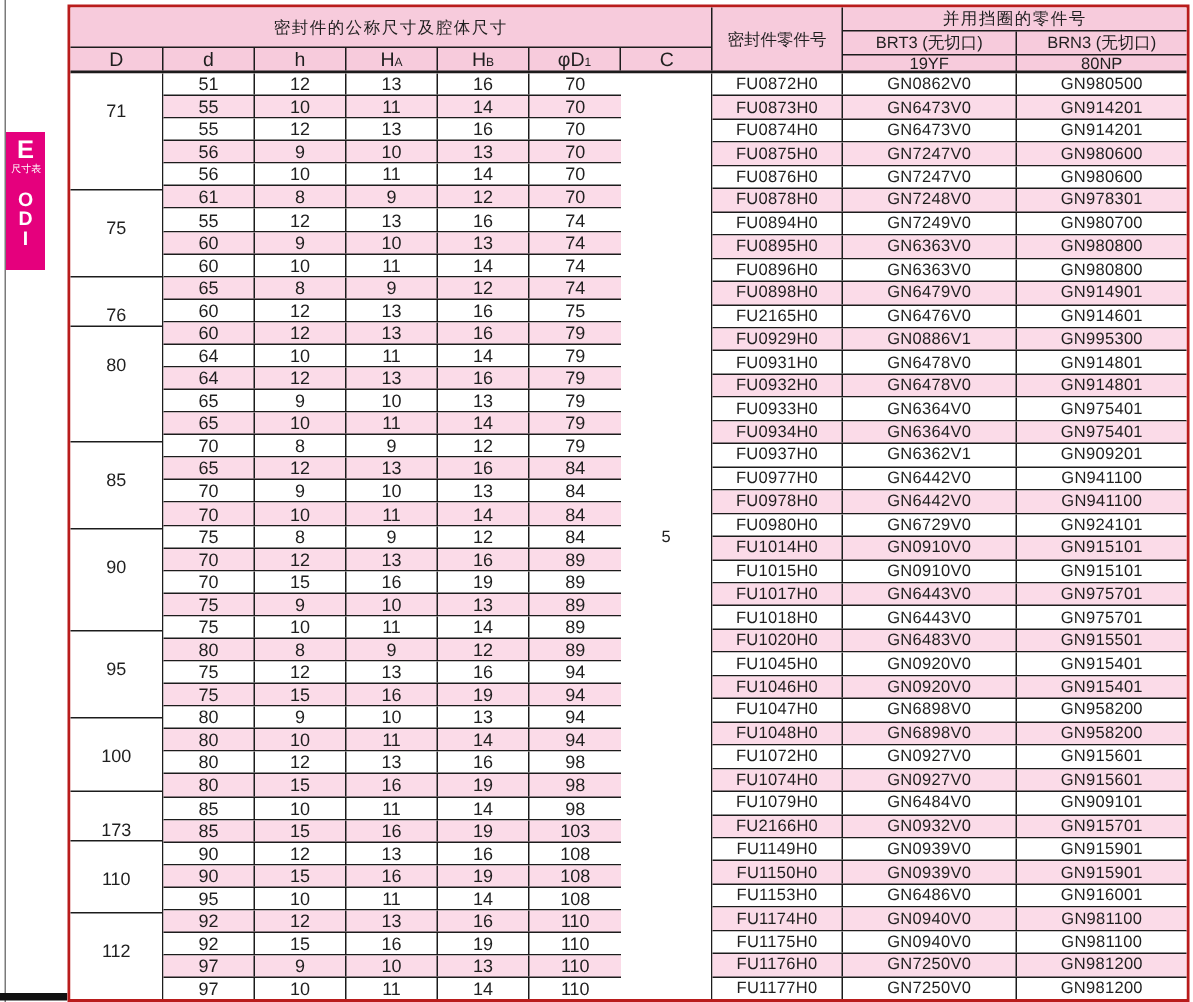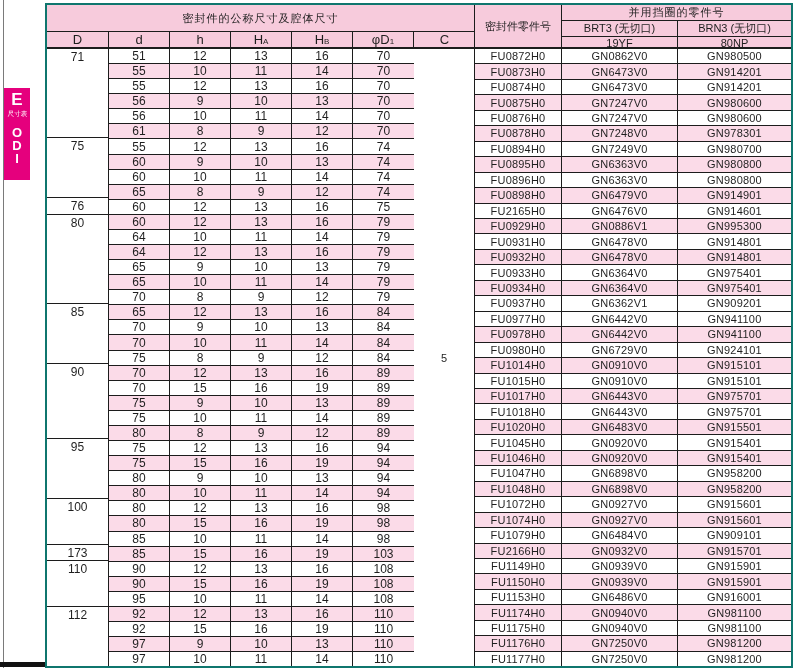--- a/index.html
+++ b/index.html
@@ -26,21 +26,21 @@
     display:flex; flex-direction:column; align-items:center;
     padding-top:3px;
   }
   .side-tab .big-e { font-size:17px; font-weight:bold; line-height:18px; }
   .side-tab .tab-sub { font-size:7px; line-height:9px; letter-spacing:0px; white-space:nowrap; transform:scale(.95); }
   .side-tab .odi { margin-top:8px; display:flex; flex-direction:column; align-items:center; }
   .side-tab .odi span { font-size:13px; font-weight:bold; line-height:13px; }
   
   .catalog-table {
     position:absolute; left:45px; top:3px; width:748px; height:665px;
-    border:2px solid #0f766e;
+    border:2px solid #b91c1c;
     display:flex; flex-direction:column;
     background:#fff;
   }
   .thead {
     height:44px; flex:0 0 44px;
     display:flex;
     border-bottom:2px solid #1c1c1c;
     background:#f7cbdc;
     font-size:11px;
   }
@@ -55,21 +55,21 @@
   .h-seal { width:87px; flex:0 0 87px; border-right:1px solid #1c1c1c; font-size:11px; }
   .h-right { flex:1; display:flex; flex-direction:column; }
   .h-right .ring-title { flex:1; border-bottom:1px solid #1c1c1c; letter-spacing:1px; }
   .h-right .ring-row { flex:1; display:flex; }
   .h-right .ring-row.mid { border-bottom:1px solid #1c1c1c; }
   .ring-row .rc1 { width:116px; flex:0 0 116px; border-right:1px solid #1c1c1c; }
   .ring-row .rc2 { flex:1; }
   
   .tbody { flex:1; display:flex; min-height:0; }
   .col-d { width:62px; flex:0 0 62px; display:flex; flex-direction:column; border-right:1px solid #1c1c1c; background:#fff; }
-  .d-group { display:flex; align-items:flex-start; justify-content:center; font-size:12px; padding-top:1px; }
+  .d-group { display:flex; align-items:flex-start; justify-content:center; font-size:12px; padding-top:18px; }
   .d-group.gb { border-bottom:1px solid #1c1c1c; }
   .strip { display:flex; flex-direction:column; min-height:0; }
   .strip-mid { width:305px; flex:0 0 305px; }
   .col-c { width:61px; flex:0 0 61px; border-right:1px solid #1c1c1c; background:#fff; display:flex; align-items:center; justify-content:center; font-size:11px; }
   .strip-right { flex:1; }
   .trow { flex:1; display:flex; border-bottom:1px solid #1c1c1c; background:#fff; min-height:0; }
   .trow:last-child { border-bottom:none; }
   .trow.pink { background:#fbdbe8; }
   .trow .c { border-right:1px solid #1c1c1c; display:flex; align-items:center; justify-content:center; font-size:12px; }
   .strip-mid .c { width:61px; flex:0 0 61px; }

